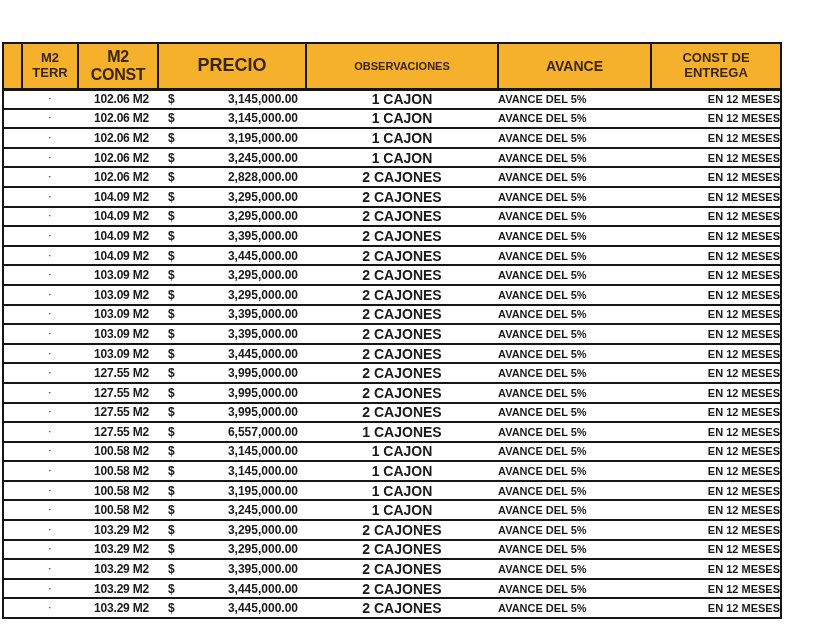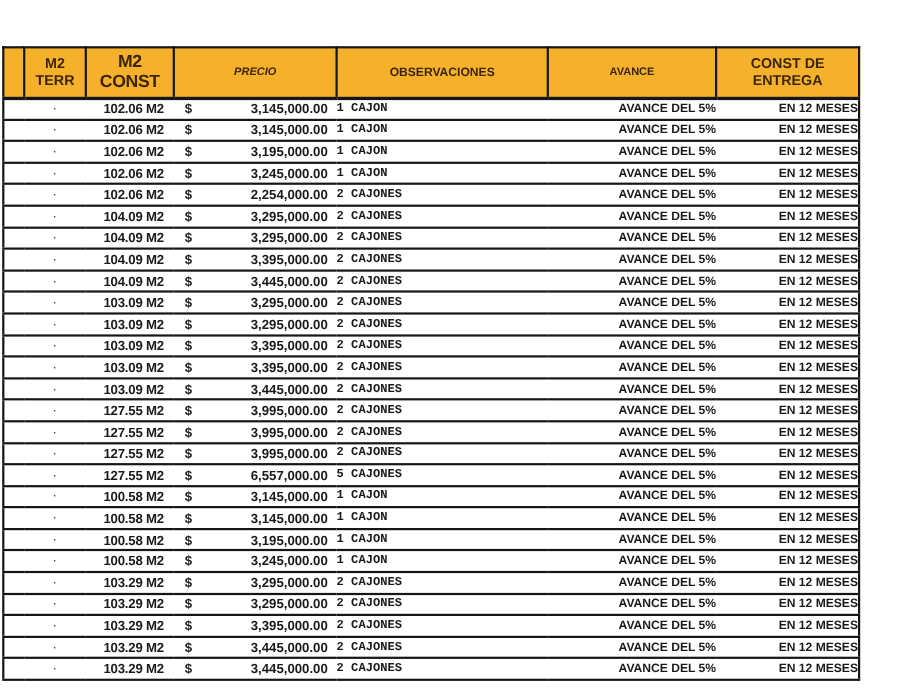--- a/index.html
+++ b/index.html
@@ -43,36 +43,36 @@
   }
   tbody td {
     border: none;
     border-bottom: 2px solid var(--border, #161616);
     vertical-align: middle;
     padding: 0;
     font-weight: bold;
   }
   .th-terr   { font-size: 13px;   line-height: 1.1;  }
   .th-const  { font-size: 16px; letter-spacing: -0.3px; }
-  .th-precio { font-size: 10px; font-style: italic;   }
+  .th-precio { font-size: 18px;   }
   .th-obs    { font-size: 11px;   }
-  .th-avance { font-size: 10px;   }
+  .th-avance { font-size: 14px;   }
   .th-fecha  { font-size: 13px;   line-height: 1.15; }
 
   .cell-terr   { text-align: center; font-size: 9px;    color: #444; }
   .cell-const  { text-align: right;  font-size: 12px; padding-right: 9px; letter-spacing: -0.2px; }
   .price-wrap  {
     display: flex;
     justify-content: space-between;
     align-items: center;
     padding: 0 8px 0 10px;
     font-size: 12px;
   }
-  .cell-obs    { font-size: 11px; font-family: Liberation Mono, monospace; }
-  .cell-avance { text-align: right; font-size: 11px; }
+  .cell-obs    { text-align: center; font-size: 14px; }
+  .cell-avance { text-align: left; font-size: 11px; }
   .cell-fecha  { text-align: right; font-size: 11px; }
 </style>
 </head>
 <body>
 
 <div class="canvas">
   <table class="price-table">
     <colgroup>
       <col style="width:19px">
       <col style="width:56px">
@@ -150,21 +150,21 @@
       <td class="cell-avance">AVANCE DEL 5%</td>
       <td class="cell-fecha">EN 12 MESES</td>
     </tr>
         <tr class="data-row">
       <td class="cell-spacer"></td>
       <td class="cell-terr">·</td>
       <td class="cell-const">102.06 M2</td>
       <td class="cell-precio">
         <div class="price-wrap">
           <span class="cur">$</span>
-          <span class="amount">2,254,000.00</span>
+          <span class="amount">2,828,000.00</span>
         </div>
       </td>
       <td class="cell-obs">2 CAJONES</td>
       <td class="cell-avance">AVANCE DEL 5%</td>
       <td class="cell-fecha">EN 12 MESES</td>
     </tr>
         <tr class="data-row">
       <td class="cell-spacer"></td>
       <td class="cell-terr">·</td>
       <td class="cell-const">104.09 M2</td>
@@ -335,21 +335,21 @@
         <tr class="data-row">
       <td class="cell-spacer"></td>
       <td class="cell-terr">·</td>
       <td class="cell-const">127.55 M2</td>
       <td class="cell-precio">
         <div class="price-wrap">
           <span class="cur">$</span>
           <span class="amount">6,557,000.00</span>
         </div>
       </td>
-      <td class="cell-obs">5 CAJONES</td>
+      <td class="cell-obs">1 CAJONES</td>
       <td class="cell-avance">AVANCE DEL 5%</td>
       <td class="cell-fecha">EN 12 MESES</td>
     </tr>
         <tr class="data-row">
       <td class="cell-spacer"></td>
       <td class="cell-terr">·</td>
       <td class="cell-const">100.58 M2</td>
       <td class="cell-precio">
         <div class="price-wrap">
           <span class="cur">$</span>

